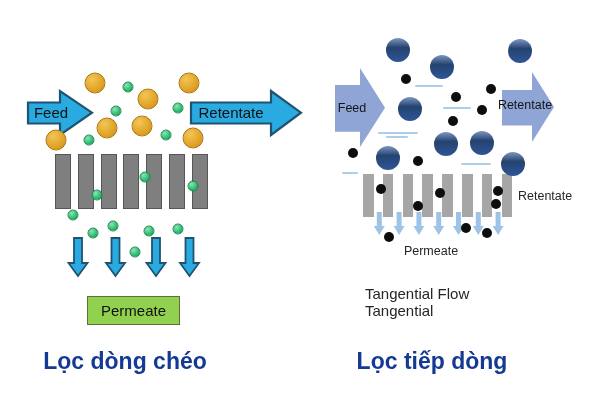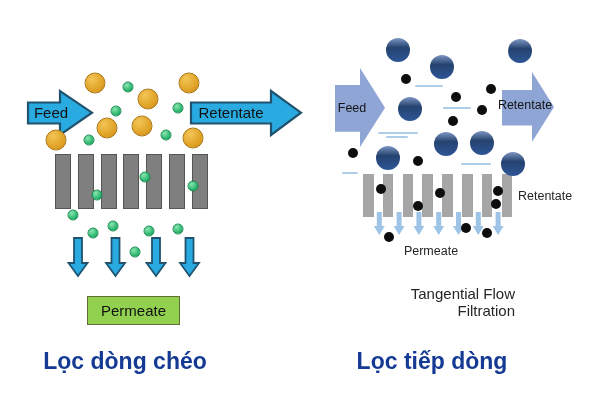--- a/index.html
+++ b/index.html
@@ -30,21 +30,21 @@
     position:absolute;left:87px;top:296px;width:93px;height:29px;
     background:#92d050;border:1.5px solid #5f6f35;box-sizing:border-box;
     display:flex;align-items:center;justify-content:center;font-size:15px;color:#111;}
   .caption{position:absolute;font-size:23px;font-weight:bold;color:#153a94;text-align:center;}
   .caption-left{left:25px;top:348px;width:200px;}
   .caption-right{left:332px;top:348px;width:200px;}
   .feed-right{left:332px;top:101px;width:40px;text-align:center;font-size:12.5px;color:#141414;}
   .ret-right{left:494px;top:98px;width:62px;text-align:center;font-size:12.5px;color:#141414;}
   .membrane-lbl{left:518px;top:189px;font-size:12.5px;}
   .permeate-right{left:399px;top:244px;width:64px;text-align:center;font-size:12.5px;}
-  .tff{position:absolute;left:365px;top:285px;width:150px;text-align:right;
+  .tff{position:absolute;left:365px;top:285px;width:150px;text-align:left;
        font-size:15px;color:#262626;line-height:1.15;}
 </style>
 </head>
 <body>
 
 <div id="stage">
   <svg id="shape-layer" viewBox="0 0 600 400" xmlns="http://www.w3.org/2000/svg">
       <polygon points="28,102.5 60,102.5 60,91 92,112.7 60,135 60,123.5 28,123.5" fill="#29abe2" stroke="#20536f" stroke-width="2.2"></polygon>
       <polygon points="191,102.5 271,102.5 271,91 301,112.7 271,135 271,123.5 191,123.5" fill="#29abe2" stroke="#20536f" stroke-width="2.2"></polygon>
       <polygon points="74,238 82,238 82,263 87.5,263 78,276 68.5,263 74,263" fill="#29abe2" stroke="#20536f" stroke-width="1.8"></polygon>
@@ -136,16 +136,16 @@
     <span>Permeate</span>
   </div>
   <div class="caption caption-left">Lọc dòng chéo</div>
 
   <div class="lbl feed-right">Feed</div>
   <div class="lbl ret-right">Retentate</div>
   <div class="lbl membrane-lbl">Retentate</div>
   <div class="lbl permeate-right">Permeate</div>
   <div class="tff">
     <div>Tangential Flow</div>
-    <div>Filtration</div>
+    <div>Tangential</div>
   </div>
   <div class="caption caption-right">Lọc tiếp dòng</div>
 </div>
 
 </body></html>

